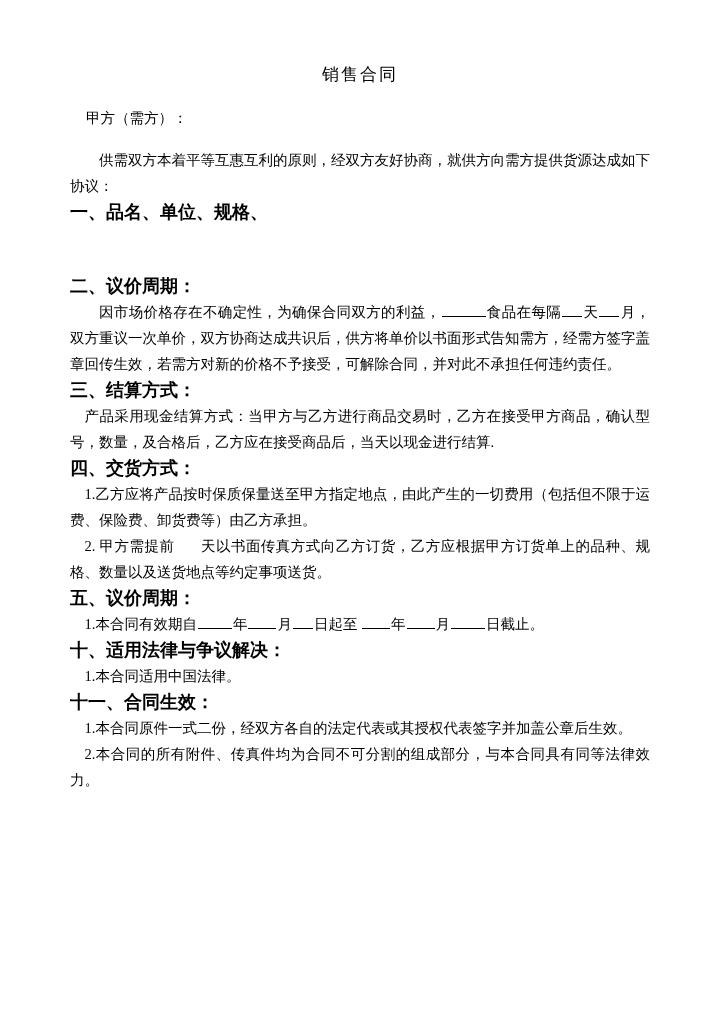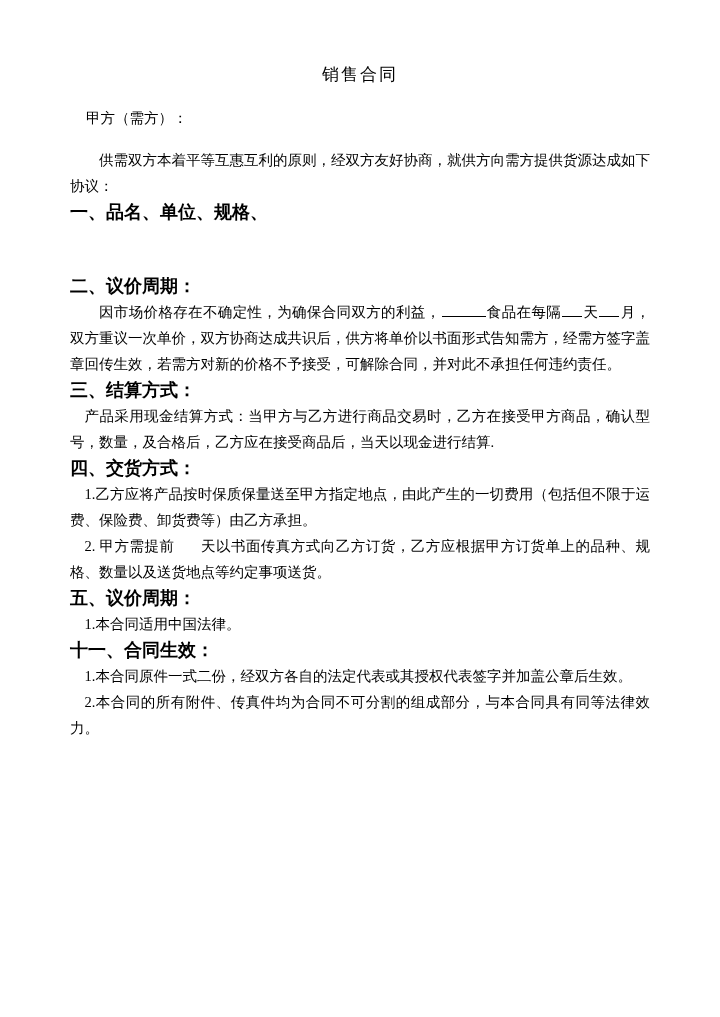--- a/index.html
+++ b/index.html
@@ -96,21 +96,23 @@
     <div class="para indent2"><span>因市场价格存在不确定性，为确保合同双方的利益，</span><span class="blank w-xl"></span><span>食品在每隔</span><span class="blank w-sm"></span><span>天</span><span class="blank w-sm"></span><span>月，双方重议一次单价，双方协商达成共识后，供方将单价以书面形式告知需方，经需方签字盖章回传生效，若需方对新的价格不予接受，可解除合同，并对此不承担任何违约责任。</span></div>
 
     <div class="heading"><span>三、</span><span>结算方式：</span></div>
     <div class="para indent1">产品采用现金结算方式：当甲方与乙方进行商品交易时，乙方在接受甲方商品，确认型号，数量，及合格后，乙方应在接受商品后，当天以现金进行结算.</div>
 
     <div class="heading"><span>四、</span><span>交货方式：</span></div>
     <div class="para indent1"><span>1.</span><span>乙方应将产品按时保质保量送至甲方指定地点，由此产生的一切费用（包括但不限于运费、保险费、卸货费等）由乙方承担。</span></div>
     <div class="para indent1"><span>2. </span><span>甲方需提前</span><span class="gap-plain"></span><span>天以书面传真方式向乙方订货，乙方应根据甲方订货单上的品种、规格、数量以及送货地点等约定事项送货。</span></div>
 
     <div class="heading"><span>五、</span><span>议价周期：</span></div>
+    <div class="para indent1"><span>1.</span><span>本合同有效期自</span><span class="blank w-lg"></span><span>年</span><span class="blank w-md"></span><span>月</span><span class="blank w-sm"></span><span>日起至 </span><span class="blank w-md"></span><span>年</span><span class="blank w-md"></span><span>月</span><span class="blank w-lg"></span><span>日截止。</span></div>
 
+    <div class="heading"><span>十、</span><span>适用法律与争议解决：</span></div>
     <div class="para indent1"><span>1.</span><span>本合同适用中国法律。</span></div>
 
     <div class="heading"><span>十一、</span><span>合同生效：</span></div>
     <div class="para indent1"><span>1.</span><span>本合同原件一式二份，经双方各自的法定代表或其授权代表签字并加盖公章后生效。</span></div>
     <div class="para indent1"><span>2.</span><span>本合同的所有附件、传真件均为合同不可分割的组成部分，与本合同具有同等法律效力。</span></div>
 
   </div>
 </div>
 
 </body></html>

